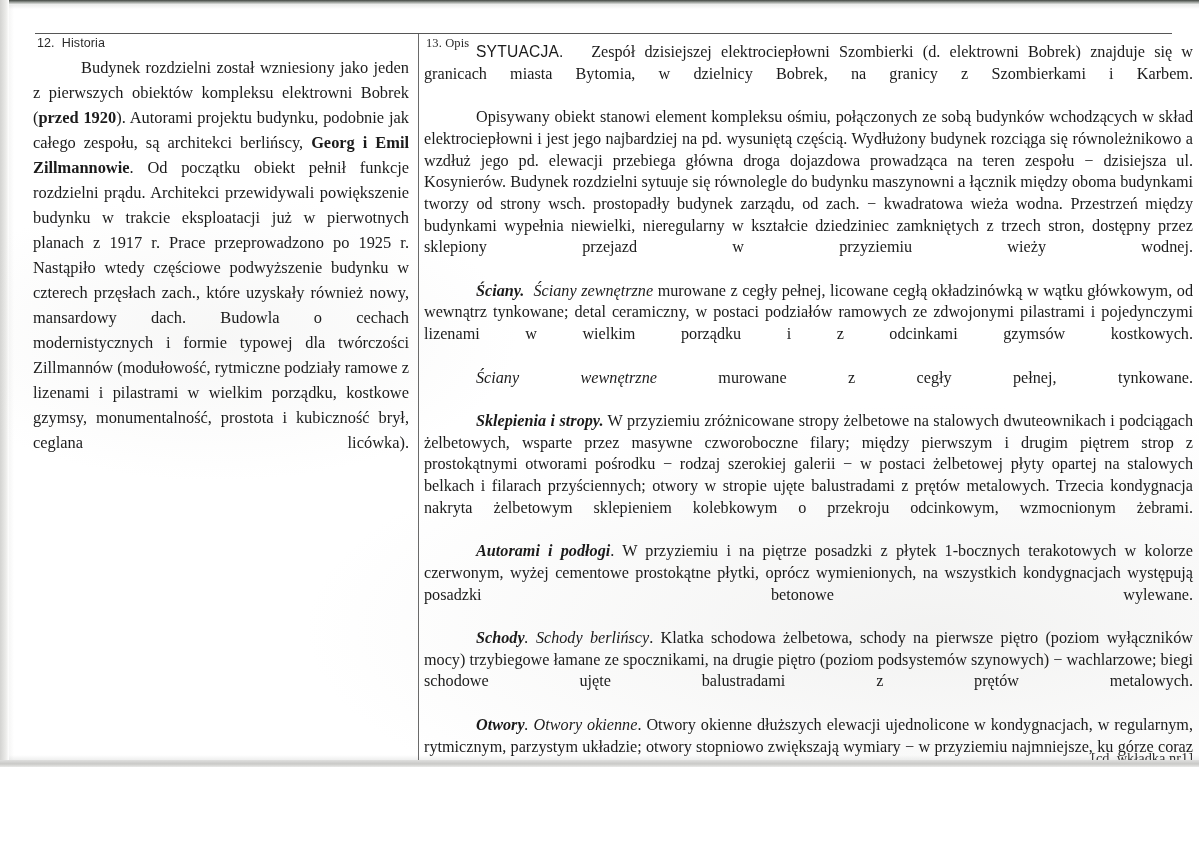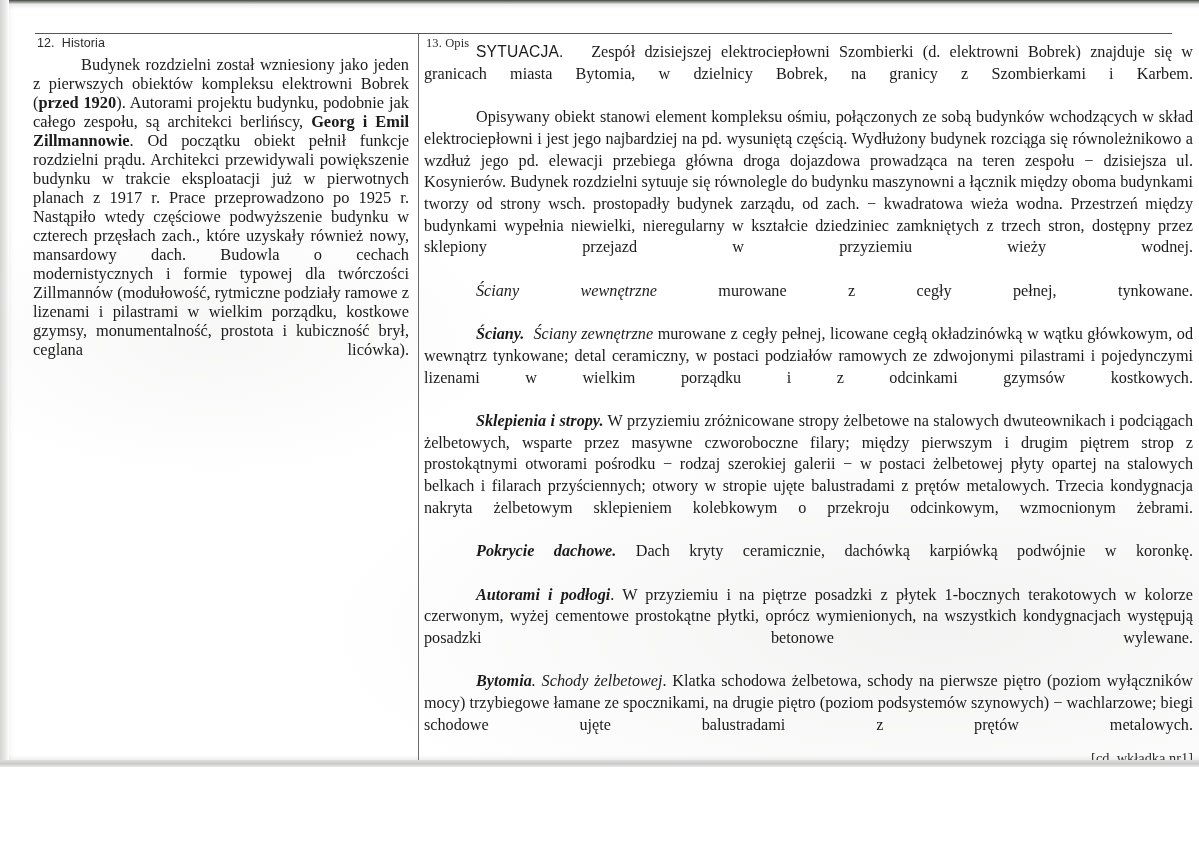--- a/index.html
+++ b/index.html
@@ -68,21 +68,21 @@
   .column {
     position: absolute;
     text-align: justify;
     text-justify: inter-word;
   }
   #col-left {
     left: 33px;
     top: 55px;
     width: 376px;
     font-size: 16.4px;
-    line-height: 19px;
+    line-height: 25px;
   }
   #col-right {
     left: 424px;
     top: 41px;
     width: 769px;
     font-size: 16.2px;
     line-height: 21.7px;
   }
 
   .para {
@@ -168,32 +168,31 @@
     <p class="para"><span>Budynek rozdzielni został wzniesiony jako jeden z pierwszych obiektów kompleksu elektrowni Bobrek (</span><b>przed 1920</b><span>). Autorami projektu budynku, podobnie jak całego zespołu, są architekci berlińscy, </span><b>Georg i Emil Zillmannowie</b><span>. Od początku obiekt pełnił funkcje rozdzielni prądu. Architekci przewidywali powiększenie budynku w trakcie eksploatacji już w pierwotnych planach z 1917 r. Prace przeprowadzono po 1925 r. Nastąpiło wtedy częściowe podwyższenie budynku w czterech przęsłach zach., które uzyskały również nowy, mansardowy dach. Budowla o cechach modernistycznych i formie typowej dla twórczości Zillmannów (modułowość, rytmiczne podziały ramowe z lizenami i pilastrami w wielkim porządku, kostkowe gzymsy, monumentalność, prostota i kubiczność brył, ceglana licówka).</span></p>
   </div>
 
   <div class="column" id="col-right">
 
     <p class="para"><span class="section-head">SYTUACJA.</span>&nbsp;&nbsp;&nbsp;<span>Zespół dzisiejszej elektrociepłowni Szombierki (d. elektrowni Bobrek) znajduje się w granicach miasta Bytomia, w dzielnicy Bobrek, na granicy z Szombierkami i Karbem.</span></p>
 
     <p class="para"><span>Opisywany obiekt stanowi element kompleksu ośmiu, połączonych ze sobą budynków wchodzących w skład elektrociepłowni i jest jego najbardziej na pd. wysuniętą częścią. Wydłużony budynek rozciąga się równoleżnikowo a wzdłuż jego pd. elewacji przebiega główna droga dojazdowa prowadząca na teren zespołu − dzisiejsza ul. Kosynierów. Budynek rozdzielni sytuuje się równolegle do budynku maszynowni a łącznik między oboma budynkami tworzy od strony wsch. prostopadły budynek zarządu, od zach. − kwadratowa wieża wodna. Przestrzeń między budynkami wypełnia niewielki, nieregularny w kształcie dziedziniec zamkniętych z trzech stron, dostępny przez sklepiony przejazd w przyziemiu wieży wodnej.</span></p>
 
 
+    <p class="para"><span class="bi">Ściany.</span>&nbsp;&nbsp;<span class="ital">Ściany zewnętrzne</span><span> murowane z cegły pełnej, licowane cegłą okładzinówką w wątku główkowym, od wewnątrz tynkowane; detal ceramiczny, w postaci podziałów ramowych ze zdwojonymi pilastrami i pojedynczymi lizenami w wielkim porządku i z odcinkami gzymsów kostkowych.</span></p>
+
     <p class="para"><span class="ital">Ściany wewnętrzne</span><span> murowane z cegły pełnej, tynkowane.</span></p>
-
-    <p class="para"><span class="bi">Ściany.</span>&nbsp;&nbsp;<span class="ital">Ściany zewnętrzne</span><span> murowane z cegły pełnej, licowane cegłą okładzinówką w wątku główkowym, od wewnątrz tynkowane; detal ceramiczny, w postaci podziałów ramowych ze zdwojonymi pilastrami i pojedynczymi lizenami w wielkim porządku i z odcinkami gzymsów kostkowych.</span></p>
 
     <p class="para"><span class="bi">Sklepienia i stropy.</span><span> W przyziemiu zróżnicowane stropy żelbetowe na stalowych dwuteownikach i podciągach żelbetowych, wsparte przez masywne czworoboczne filary; między pierwszym i drugim piętrem strop z prostokątnymi otworami pośrodku − rodzaj szerokiej galerii − w postaci żelbetowej płyty opartej na stalowych belkach i filarach przyściennych; otwory w stropie ujęte balustradami z prętów metalowych. Trzecia kondygnacja nakryta żelbetowym sklepieniem kolebkowym o przekroju odcinkowym,  wzmocnionym żebrami.</span></p>
 
 
-    <p class="para"><span class="bi">Pokrycie dachowe.</span><span> Dach kryty ceramicznie, dachówką karpiówką podwójnie w koronkę.</span></p>
 
     <p class="para"><span class="bi">Autorami i podłogi</span><span>. W przyziemiu i na piętrze posadzki z płytek 1-bocznych terakotowych w kolorze czerwonym, wyżej cementowe prostokątne płytki, oprócz wymienionych, na wszystkich kondygnacjach występują posadzki betonowe wylewane.</span></p>
 
-    <p class="para"><span class="bi">Bytomia</span><span class="ital">. Schody żelbetowej</span><span>. Klatka schodowa żelbetowa, schody na pierwsze piętro (poziom wyłączników mocy) trzybiegowe łamane ze spocznikami, na drugie piętro (poziom podsystemów szynowych) − wachlarzowe; biegi schodowe ujęte balustradami z prętów metalowych.</span></p>
+    <p class="para"><span class="bi">Schody</span><span class="ital">. Schody berlińscy</span><span>. Klatka schodowa żelbetowa, schody na pierwsze piętro (poziom wyłączników mocy) trzybiegowe łamane ze spocznikami, na drugie piętro (poziom podsystemów szynowych) − wachlarzowe; biegi schodowe ujęte balustradami z prętów metalowych.</span></p>
 
     <p class="para"><span class="bi">Otwory</span><span class="ital">. Otwory okienne</span><span>. Otwory okienne dłuższych elewacji ujednolicone w kondygnacjach, w regularnym, rytmicznym, parzystym układzie; otwory stopniowo zwiększają wymiary − w przyziemiu najmniejsze, ku górze coraz większe i smuklejsze; widoczna różnica w proporcjach i wymiarach otworów trzeciej kondygnacji w elewacjach pd. i pn. − w elewacji frontowej są one znacznie większe i smuklejsze, niż w elewacji przeciwległej. Stolarka okienna oryginalna; okna drewniane, krosnowe, dwuskrzydłowe, z profilowanym ślemieniem przechodzącym w krzyżu pozornym, dzielone szczeblinami krzyżowymi w podślemieniu i pionowymi szczeblinami pojedynczymi w nadślemieniu. Odmienny typ otworów zastosowano elewacji zach. − początkowo przepruwały ją cztery osie otworów analogicznych jak w pozostałych elewacjach, po przebudowie zrezygnowano z pierwotnych otworów na rzecz trzech kondygnacji małych smukłych okienek, skupionych w części środkowej elewacji; takie same okienka znalazły się w dolnej kondygnacji szczytu wieńczącego elewację, w górnej kondygnacji szczytu umieszczono osiowe okienko półokrągłe; okna drewniane jednoskrzydłowe, dzielone szczeblinami krzyżowymi.</span></p>
 
   </div>
 
   <div class="footer-note"><span>[cd. wkładka nr1]</span></div>
 
   <div class="bottom-strip"></div>
 </div>
 

